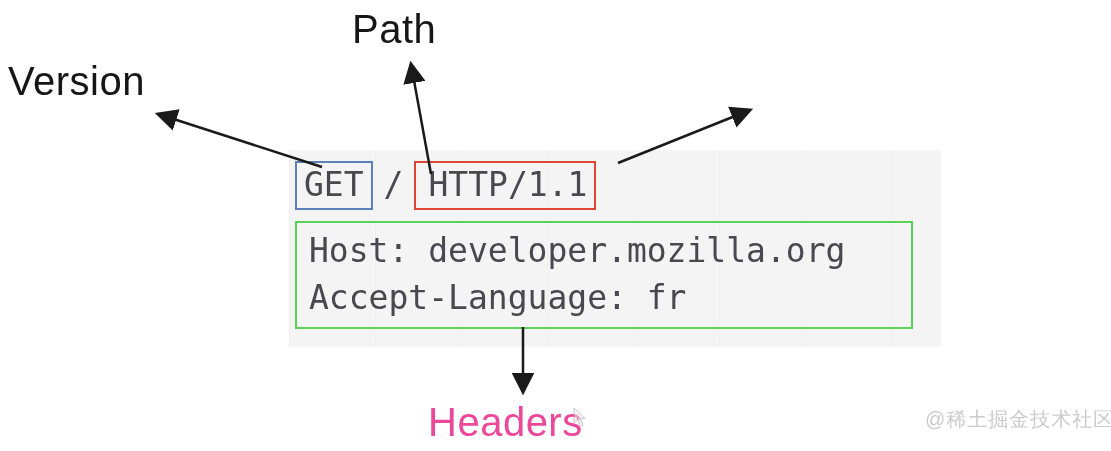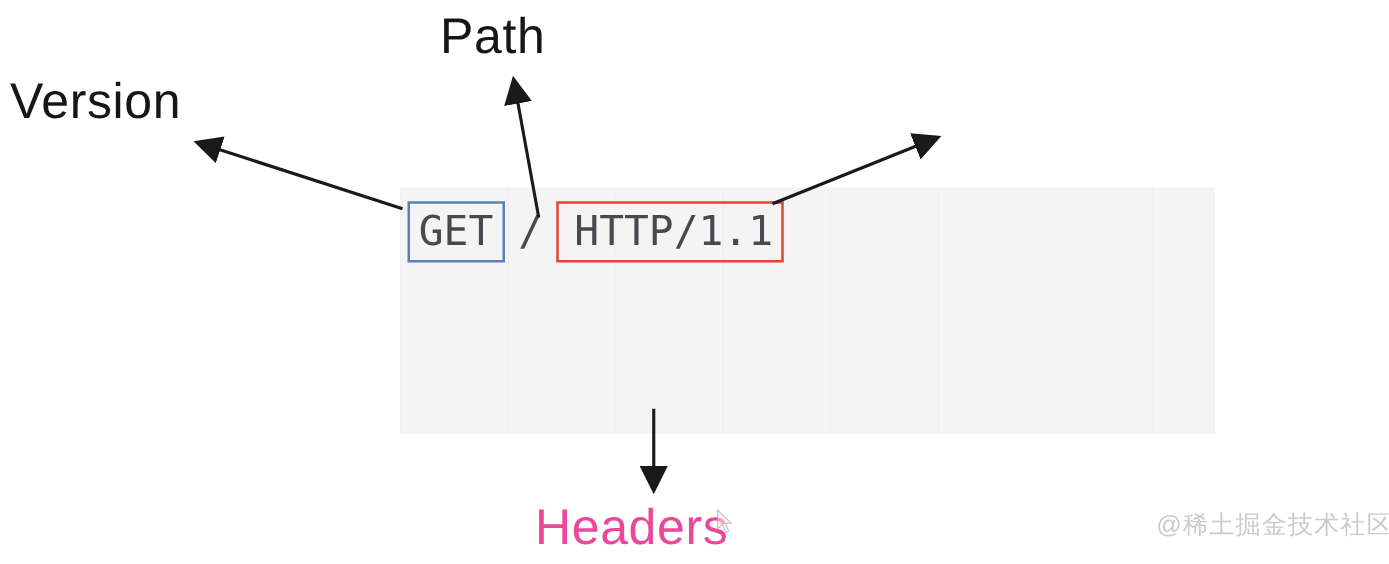--- a/index.html
+++ b/index.html
@@ -30,21 +30,21 @@
     letter-spacing: 0.5px;
     white-space: nowrap;
   }
   .method-label  { left: 8px;   top: 58px; }
   .path-label    { left: 352px; top: 6px;  }
   .version-label { left: 636px; top: 58px; }
   .headers-label { left: 428px; top: 399px; }
 
   .request-panel {
     position: absolute;
-    left: 320px;
+    left: 289px;
     top: 150px;
     width: 652px;
     height: 197px;
     background-color: #f4f4f5;
     background-image: repeating-linear-gradient(90deg,
       rgba(0,0,0,0.015) 0px, rgba(0,0,0,0.015) 1px,
       transparent 1px, transparent 86px);
     font-family: "DejaVu Sans Mono", monospace;
     color: #48484e;
     font-size: 33px;
@@ -106,20 +106,24 @@
   <div class="diagram-label headers-label" style="color: #ec4899;">Headers</div>
 
   <div class="request-panel" style="color: rgb(72, 72, 78);">
 
     <div class="request-line">
       <span class="token-box method-token" style="border-color: rgb(91, 129, 184);">GET</span>
       <span class="path-token">/</span>
       <span class="token-box version-token" style="border-color: rgb(221, 70, 51); padding-left: 12px;">HTTP/1.1</span>
     </div>
 
+    <div class="headers-box" style="border-color: rgb(87, 210, 87);">
+      <div class="header-line">Host: developer.mozilla.org</div>
+      <div class="header-line">Accept-Language: fr</div>
+    </div>
   </div>
 
   <svg class="arrows" viewBox="0 0 1111 451" xmlns="http://www.w3.org/2000/svg">
     <defs>
       <marker id="arrowhead" viewBox="0 0 10 10" refX="8.5" refY="5" markerWidth="9" markerHeight="9" orient="auto-start-reverse">
         <path d="M0,0 L10,5 L0,10 z" fill="#1a1a1a"></path>
       </marker>
     </defs>
     <line x1="322" y1="167" x2="158" y2="114" stroke="#1a1a1a" stroke-width="2.5" marker-end="url(#arrowhead)"></line>
     <line x1="431" y1="174" x2="411" y2="64" stroke="#1a1a1a" stroke-width="2.5" marker-end="url(#arrowhead)"></line>

